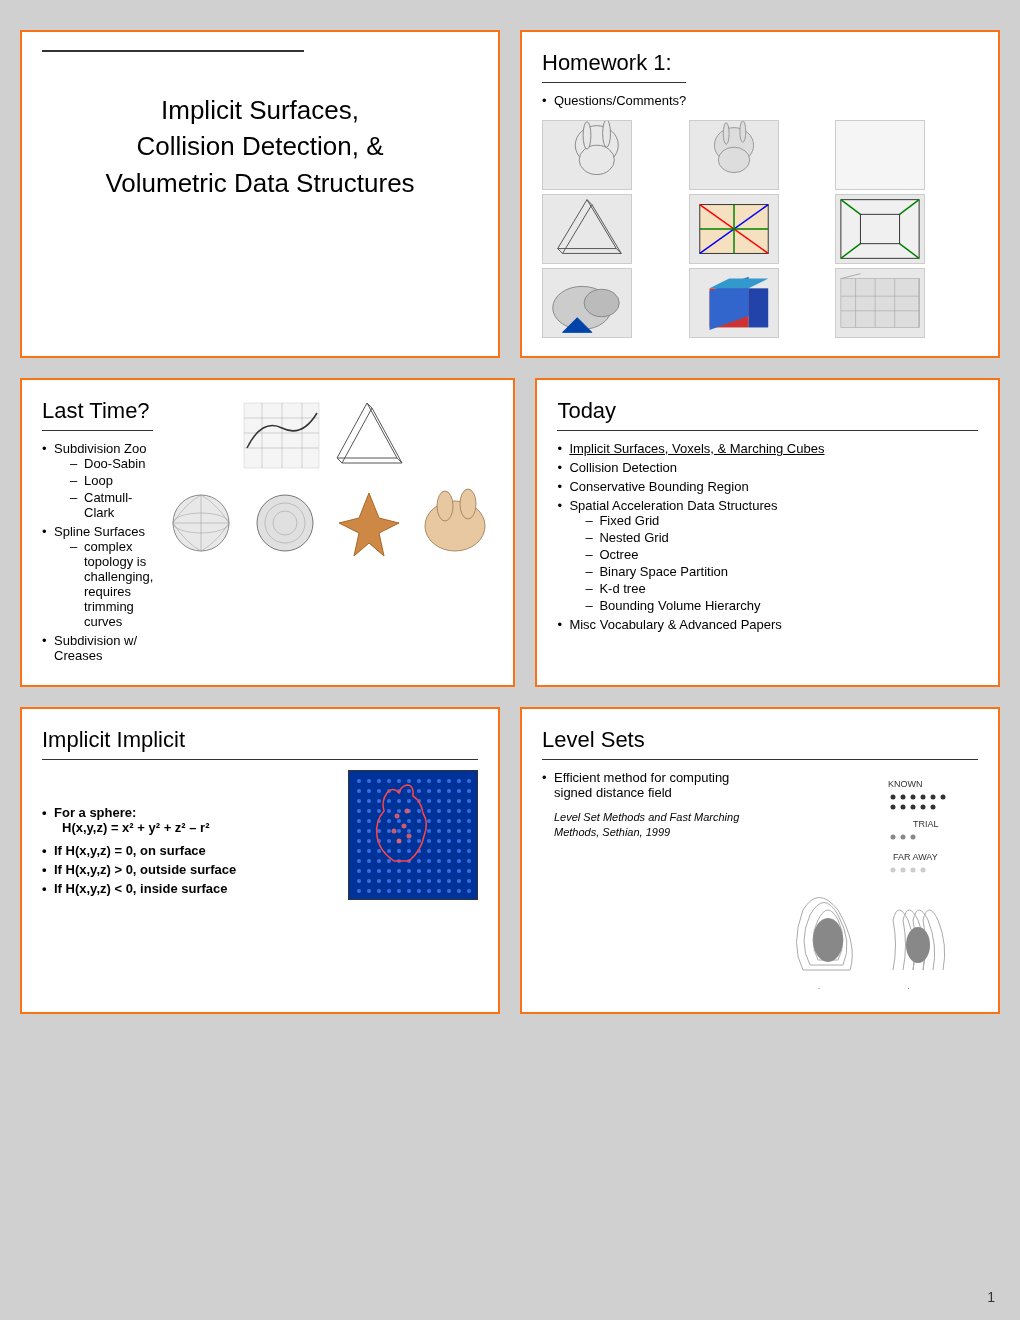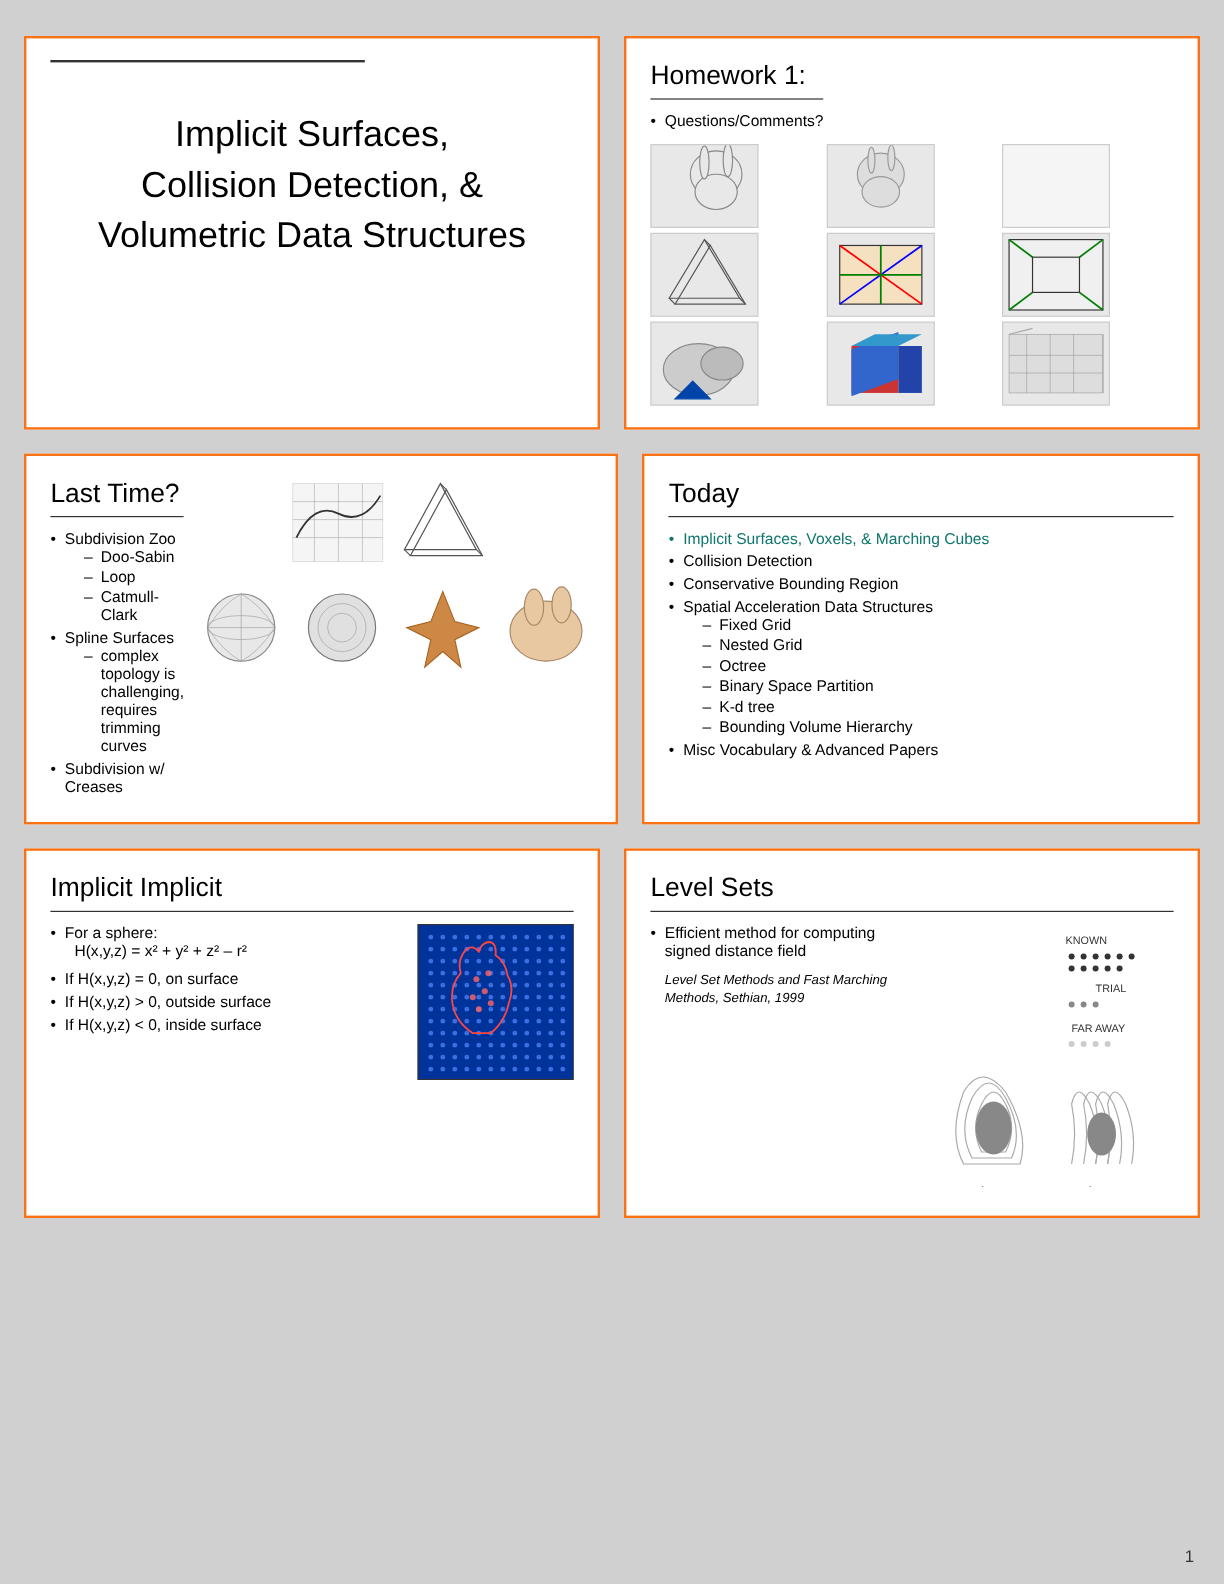--- a/index.html
+++ b/index.html
@@ -31,21 +31,21 @@
       font-size: 22px;
       font-weight: normal;
       margin-bottom: 6px;
     }
     .slide-rule {
       border: none;
       border-top: 1px solid #333;
       margin-bottom: 10px;
     }
     .slide-center-title {
-      font-size: 30px;
+      font-size: 26px;
       text-align: center;
       margin-top: 40px;
       margin-bottom: 10px;
       font-weight: normal;
       line-height: 1.4;
     }
     .bullet-list {
       list-style: none;
       padding: 0;
       font-size: 13px;
@@ -68,21 +68,21 @@
       margin-bottom: 2px;
       font-size: 13px;
       position: relative;
       padding-left: 14px;
     }
     .sub-list li::before {
       content: "–";
       position: absolute;
       left: 0;
     }
-    .red-text { color: #0f766e; }
+    .red-text { color: #000000; text-decoration: underline; }
     .slide-text-col { flex: 1; }
     .slide-image-col {
       flex: 0 0 auto;
       display: flex;
       flex-direction: column;
       align-items: center;
       justify-content: flex-start;
     }
     
     .img-placeholder {
@@ -113,21 +113,22 @@
       gap: 8px;
     }
     .lt-img-bottom {
       display: flex;
       gap: 4px;
     }
     
     .impl-layout {
       display: flex;
       gap: 10px;
-      align-items: flex-start;
+      align-items: flex-end;
+      font-weight: bold;
     }
     .impl-img {
       width: 130px;
       height: 130px;
       background: #003399;
       border: 1px solid #333;
       flex-shrink: 0;
       position: relative;
       overflow: hidden;
     }

